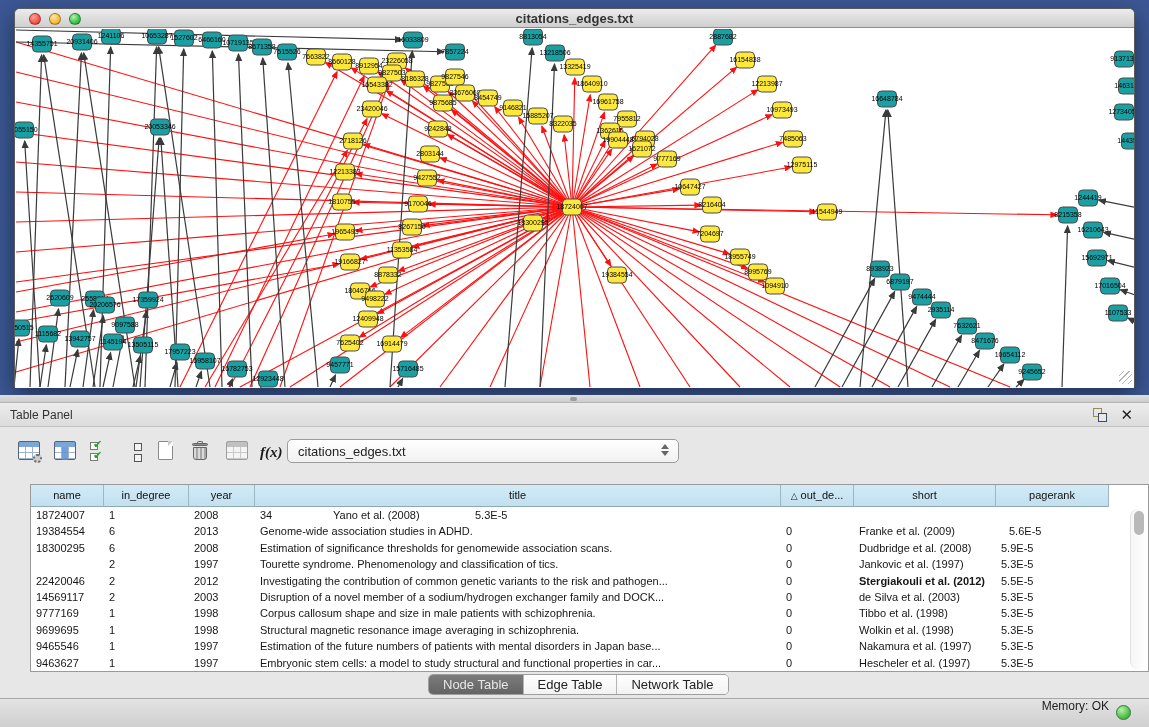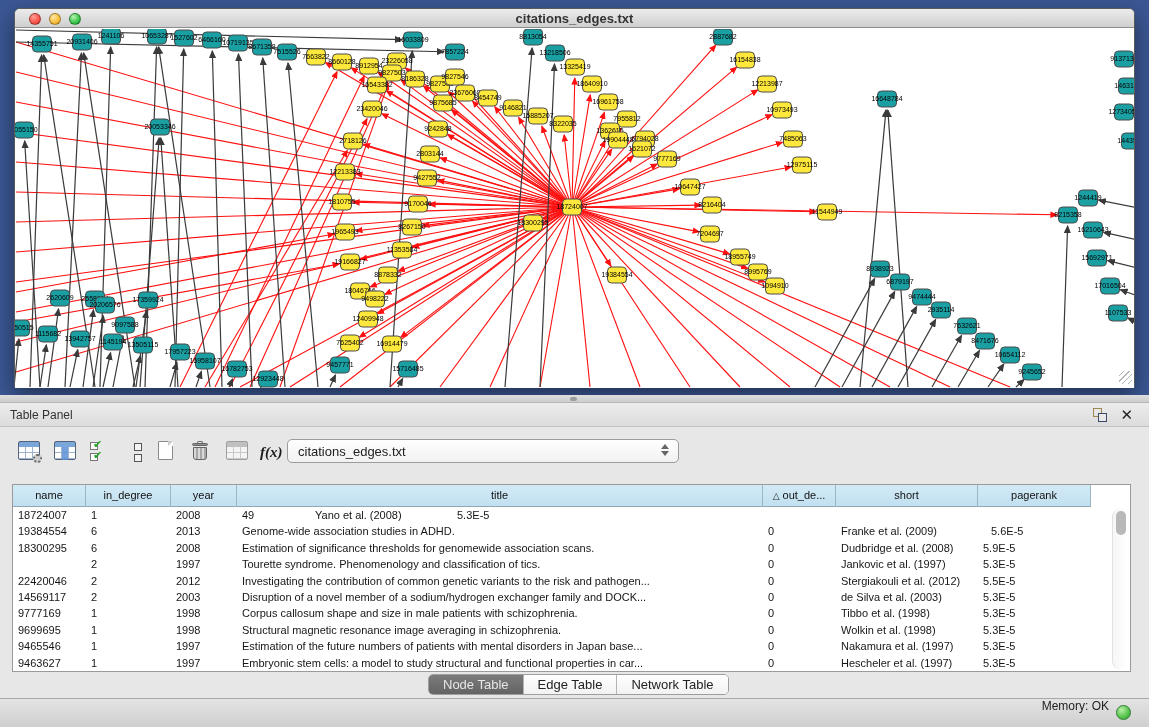--- a/index.html
+++ b/index.html
@@ -69,21 +69,21 @@
       font-size:15px; color:#1a1a1a; padding-top:3px; }
   .table-select { position:absolute; left:287px; top:12px; width:392px; height:24px; background:linear-gradient(#ffffff,#f1f1f1);
       border:1px solid #9c9c9c; border-radius:5px; font-size:13px; color:#222; cursor:pointer; }
   .table-select .val { position:absolute; left:10px; top:4px; }
   .table-select .steppers { position:absolute; right:9px; top:4px; display:flex; flex-direction:column; gap:2px; }
   .table-select .steppers i { width:0; height:0; border-left:4px solid transparent; border-right:4px solid transparent; }
   .table-select .steppers .up { border-bottom:5px solid #666; }
   .table-select .steppers .dn { border-top:5px solid #666; }
 
   
-  .tablebox { position:absolute; left:12px; top:89px; width:1119px; height:188px; background:#fff;
+  .tablebox { position:absolute; left:30px; top:89px; width:1119px; height:188px; background:#fff;
       border:1px solid #9a9a9a; overflow:hidden; }
   .thead { position:absolute; left:0; top:0; height:22px; display:flex; }
   .th { height:22px; background:linear-gradient(#d3eaf6,#c1e0f0); border-right:1px solid #9db6c4;
       border-bottom:1px solid #8fa8b6; font-size:11px; color:#111; text-align:center; line-height:21px;
       overflow:hidden; white-space:nowrap; cursor:pointer; }
   .th .sortmark { font-size:9px; margin-right:3px; color:#222; }
   .tbody { position:absolute; left:0; top:22px; right:0; bottom:0; }
   .tr { display:flex; height:16.4px; cursor:default; }
   .td { font-size:11px; color:#161616; line-height:16px; padding-left:5px; overflow:hidden; white-space:nowrap; }
   .vscroll { position:absolute; right:2px; top:24px; width:16px; height:160px;
@@ -784,21 +784,21 @@
         <div class="th" style="width: 526px;">title</div>
         <div class="th" style="width: 73px;"><span class="sortmark">△</span>out_de...</div>
         <div class="th" style="width: 142px;">short</div>
         <div class="th" style="width: 113px;">pagerank</div>
       </div>
     <div class="tbody" id="tbody">
         <div class="tr">
           <div class="td" style="width: 73px;">18724007</div>
           <div class="td" style="width: 85px;">1</div>
           <div class="td" style="width: 66px;">2008</div>
-          <div class="td" style="width: 73px;">49</div>
+          <div class="td" style="width: 73px;">34</div>
           <div class="td" style="width: 142px;">Yano et al. (2008)</div>
           <div class="td" style="width: 113px;">5.3E-5</div>
         </div>
         <div class="tr">
           <div class="td" style="width: 73px;">19384554</div>
           <div class="td" style="width: 85px;">6</div>
           <div class="td" style="width: 66px;">2013</div>
           <div class="td" style="width: 526px;">Genome-wide association studies in ADHD.</div>
           <div class="td" style="width: 73px;">0</div>
           <div class="td" style="width: 142px;">Franke et al. (2009)</div>
@@ -821,21 +821,21 @@
           <div class="td" style="width: 73px;">0</div>
           <div class="td" style="width: 142px;">Jankovic et al. (1997)</div>
           <div class="td" style="width: 113px;">5.3E-5</div>
         </div>
         <div class="tr">
           <div class="td" style="width: 73px;">22420046</div>
           <div class="td" style="width: 85px;">2</div>
           <div class="td" style="width: 66px;">2012</div>
           <div class="td" style="width: 526px;">Investigating the contribution of common genetic variants to the risk and pathogen...</div>
           <div class="td" style="width: 73px;">0</div>
-          <div class="td" style="width: 142px;">Stergiakouli et al. (2012)</div>
+          <div class="td" style="width: 142px; font-weight: bold;">Stergiakouli et al. (2012)</div>
           <div class="td" style="width: 113px;">5.5E-5</div>
         </div>
         <div class="tr">
           <div class="td" style="width: 73px;">14569117</div>
           <div class="td" style="width: 85px;">2</div>
           <div class="td" style="width: 66px;">2003</div>
           <div class="td" style="width: 526px;">Disruption of a novel member of a sodium/hydrogen exchanger family and DOCK...</div>
           <div class="td" style="width: 73px;">0</div>
           <div class="td" style="width: 142px;">de Silva et al. (2003)</div>
           <div class="td" style="width: 113px;">5.3E-5</div>

